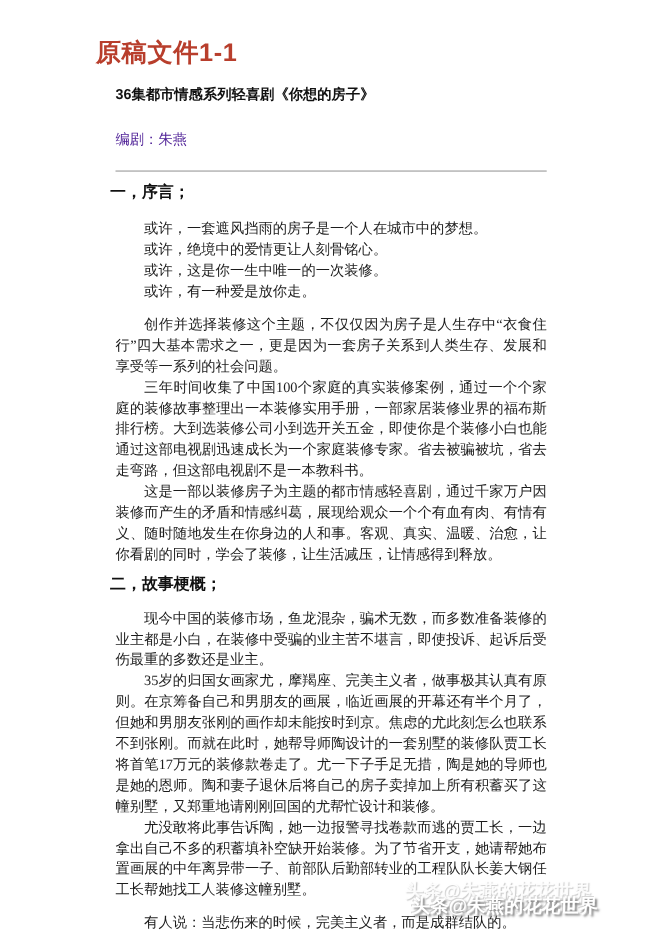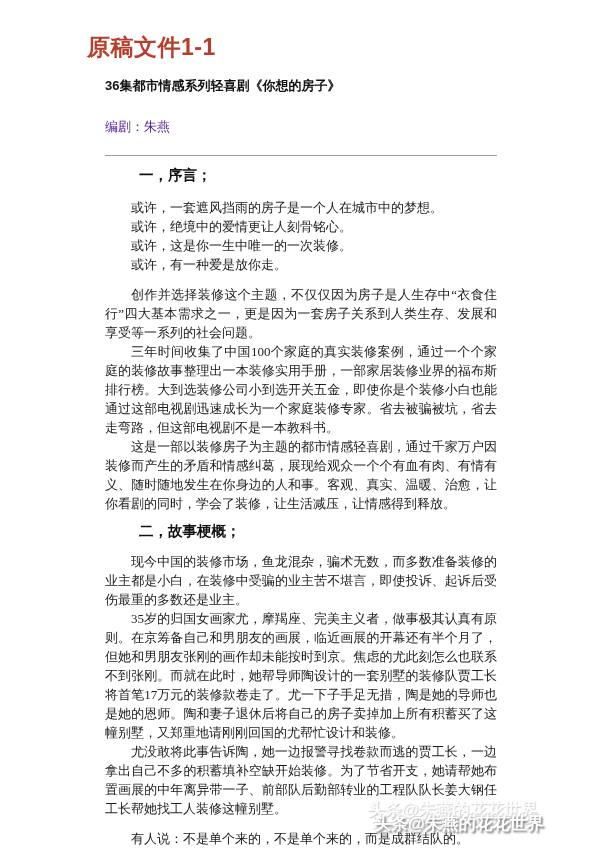--- a/index.html
+++ b/index.html
@@ -34,21 +34,21 @@
     line-height:18px;
     color:#4c1d95;
   }
   .divider{
     margin:19px 55px 0 57px;
     border:none;
     border-top:1px solid #9a9a9a;
     height:0;
   }
   .section-heading{
-    margin:9px 55px 0 91px;
+    margin:9px 55px 0 52px;
     font-family:"Liberation Serif","DejaVu Serif",serif;
     font-weight:bold;
     font-size:14.5px;
     line-height:20px;
     color:#111;
   }
   .section-heading.s2{ margin-top:8px; }
   .preface{
     margin:13px 55px 0 83px;
     font-family:"Liberation Serif","DejaVu Serif",serif;
@@ -125,21 +125,21 @@
 
   <p class="para gap-top">创作并选择装修这个主题，不仅仅因为房子是人生存中“衣食住行”四大基本需求之一，更是因为一套房子关系到人类生存、发展和享受等一系列的社会问题。</p>
   <p class="para">三年时间收集了中国100个家庭的真实装修案例，通过一个个家庭的装修故事整理出一本装修实用手册，一部家居装修业界的福布斯排行榜。大到选装修公司小到选开关五金，即使你是个装修小白也能通过这部电视剧迅速成长为一个家庭装修专家。省去被骗被坑，省去走弯路，但这部电视剧不是一本教科书。</p>
   <p class="para">这是一部以装修房子为主题的都市情感轻喜剧，通过千家万户因装修而产生的矛盾和情感纠葛，展现给观众一个个有血有肉、有情有义、随时随地发生在你身边的人和事。客观、真实、温暖、治愈，让你看剧的同时，学会了装修，让生活减压，让情感得到释放。</p>
 
   <div class="section-heading s2">二，故事梗概；</div>
 
   <p class="para gap-top">现今中国的装修市场，鱼龙混杂，骗术无数，而多数准备装修的业主都是小白，在装修中受骗的业主苦不堪言，即使投诉、起诉后受伤最重的多数还是业主。</p>
   <p class="para">35岁的归国女画家尤，摩羯座、完美主义者，做事极其认真有原则。在京筹备自己和男朋友的画展，临近画展的开幕还有半个月了，但她和男朋友张刚的画作却未能按时到京。焦虑的尤此刻怎么也联系不到张刚。而就在此时，她帮导师陶设计的一套别墅的装修队贾工长将首笔17万元的装修款卷走了。尤一下子手足无措，陶是她的导师也是她的恩师。陶和妻子退休后将自己的房子卖掉加上所有积蓄买了这幢别墅，又郑重地请刚刚回国的尤帮忙设计和装修。</p>
   <p class="para">尤没敢将此事告诉陶，她一边报警寻找卷款而逃的贾工长，一边拿出自己不多的积蓄填补空缺开始装修。为了节省开支，她请帮她布置画展的中年离异带一子、前部队后勤部转业的工程队队长姜大钢任工长帮她找工人装修这幢别墅。</p>
-  <p class="para gap-top">有人说：不是单个来的，不是单个来的，而是成群结队的。</p>
+  <p class="para gap-top">有人说：当悲伤来的时候，完美主义者，而是成群结队的。</p>
 
   <div class="page-number">页码：1/3</div>
 
   <div class="watermark">
     <span class="wm-ghost">头条@朱燕的花花世界</span>
     <span class="wm-main">头条@朱燕的花花世界</span>
   </div>
 
 </div>
 

